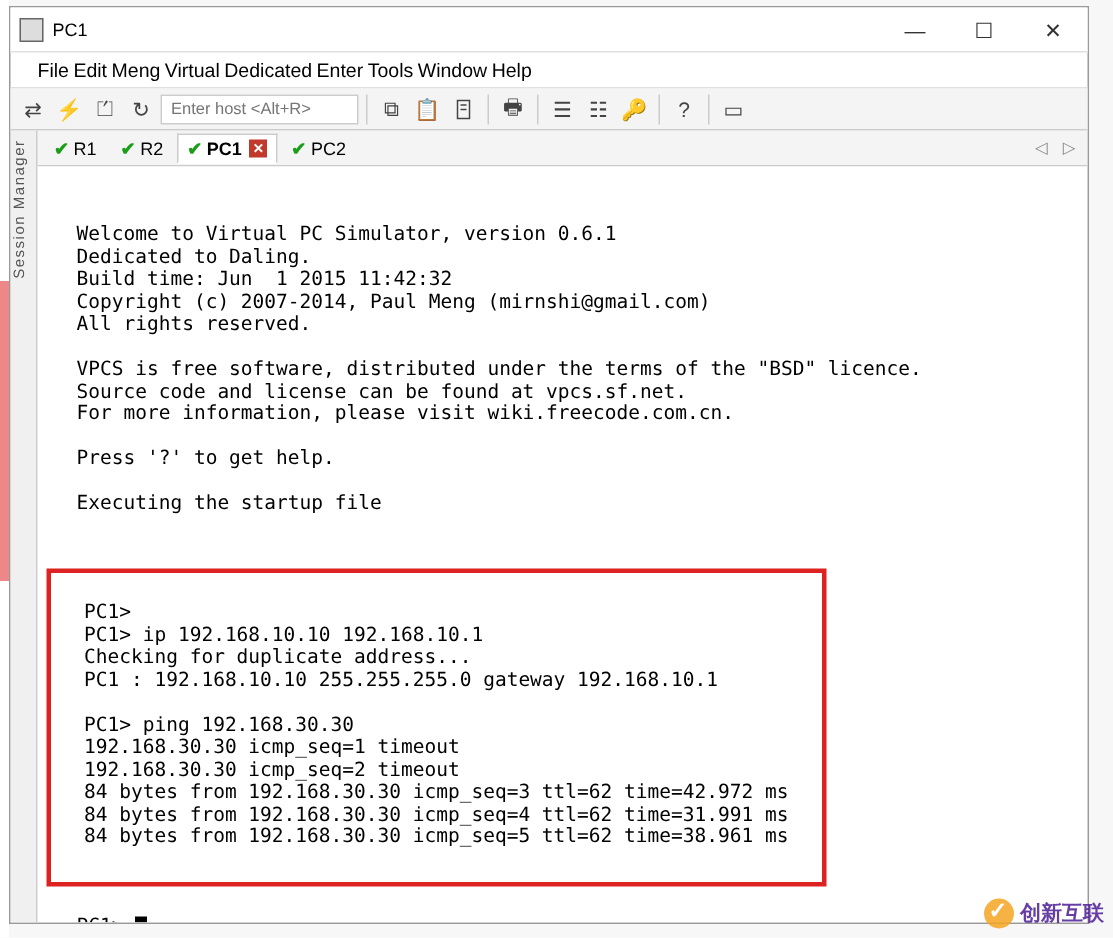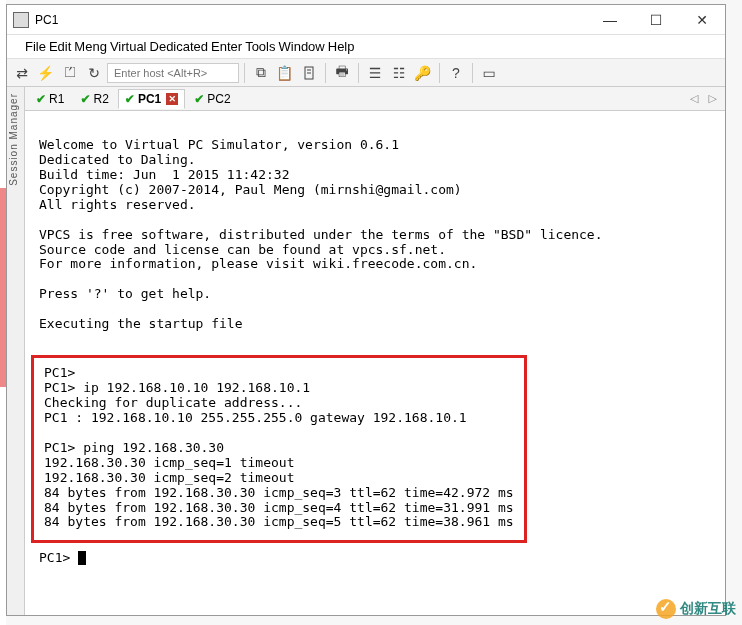--- a/index.html
+++ b/index.html
@@ -142,21 +142,21 @@
   background: #fff;
   font-family: "Courier New", monospace;
   font-size: 13px;
   line-height: 1.15;
   padding: 8px 10px;
   overflow: hidden;
   white-space: pre;
   color: #000;
   position: relative;
 }
-.term-block { margin: 4px; }
+.term-block { margin: 16px; }
 .redbox {
   border: 3px solid #d22;
   padding: 4px 6px 6px 6px;
   margin: 4px -4px 4px -4px;
   display: inline-block;
 }
 .cursor {
   display: inline-block;
   width: 8px; height: 14px;
   background: #000;
@@ -170,21 +170,21 @@
   text-align: right;
   margin-top: 10px;
   line-height: 1.6;
   white-space: normal;
 }
 .watermark {
   position: absolute;
   right: 6px; bottom: 6px;
   display: flex; align-items: center; gap: 4px;
   font-size: 14px; font-weight: bold;
-  color: #0f766e;
+  color: #4c1d95;
   opacity: 0.85;
 }
 .watermark .logo {
   width: 20px; height: 20px;
   background: #f5a623;
   border-radius: 50%;
   position: relative;
 }
 .watermark .logo::after {
   content: "✓"; color: #fff;

